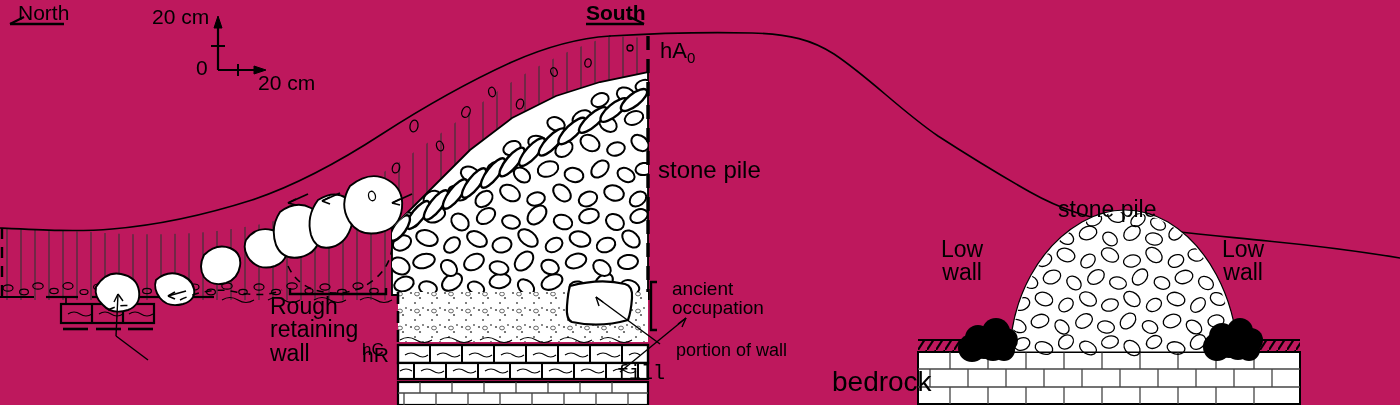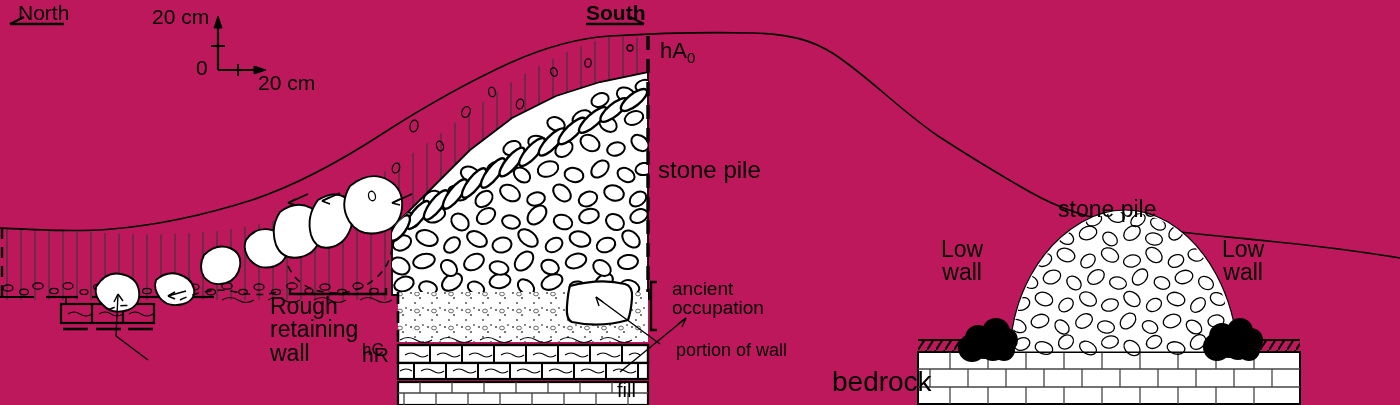--- a/index.html
+++ b/index.html
@@ -33,21 +33,21 @@
   .lbl-north   { left: 18px;  top: 2px;   font-size: 21px; }
   .lbl-south   { left: 586px; top: 2px;   font-size: 21px; font-weight: bold; }
   .lbl-sc-v    { left: 152px; top: 6px;   font-size: 21px; }
   .lbl-sc-0    { left: 196px; top: 57px;  font-size: 21px; }
   .lbl-sc-h    { left: 258px; top: 72px;  font-size: 21px; }
   .lbl-ha0     { left: 660px; top: 40px;  font-size: 22px; }
   .lbl-ha0 sub { font-size: 15px; }
   .lbl-stone   { left: 658px; top: 158px; font-size: 24px; }
   .lbl-anc     { left: 672px; top: 279px; font-size: 19px; }
   .lbl-pow     { left: 648px; top: 341px; font-size: 18px; margin-left: 28px; }
-  .lbl-fill    { left: 617px; top: 380px; font-size: 20px; }
+  .lbl-fill    { left: 617px; top: 364px; font-size: 20px; font-family: Liberation Mono, monospace; }
   .lbl-piedrin { left: 46px;  top: 340px; font-size: 21px; }
   .lbl-rough   { left: 270px; top: 295px; font-size: 23px; }
   .lbl-hc      { left: 362px; top: 341px; font-size: 17px; }
   .lbl-hr      { left: 362px; top: 344px; font-size: 21px; }
   .lbl-in-pile { left: 1058px; top: 198px; font-size: 23px; }
   .lbl-lw-l    { left: 941px;  top: 238px; font-size: 23px; text-align: center; }
   .lbl-lw-r    { left: 1222px; top: 238px; font-size: 23px; text-align: center; }
   .lbl-bed     { left: 832px;  top: 368px; font-size: 28px; }
 </style>
 </head>

